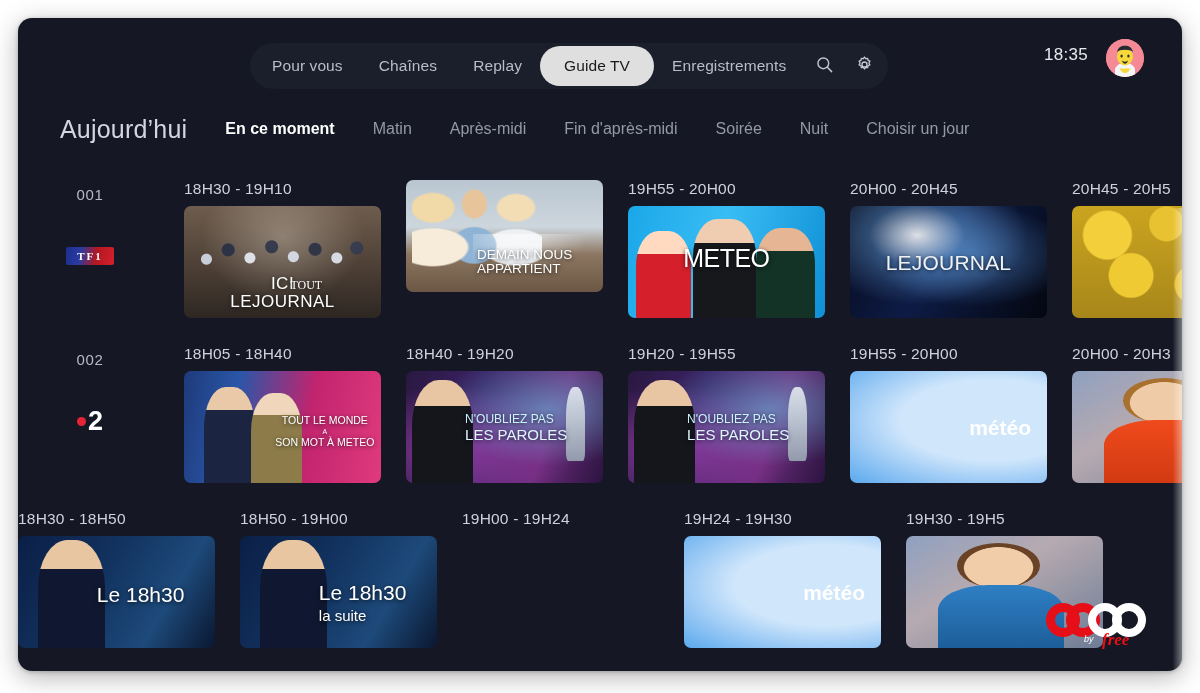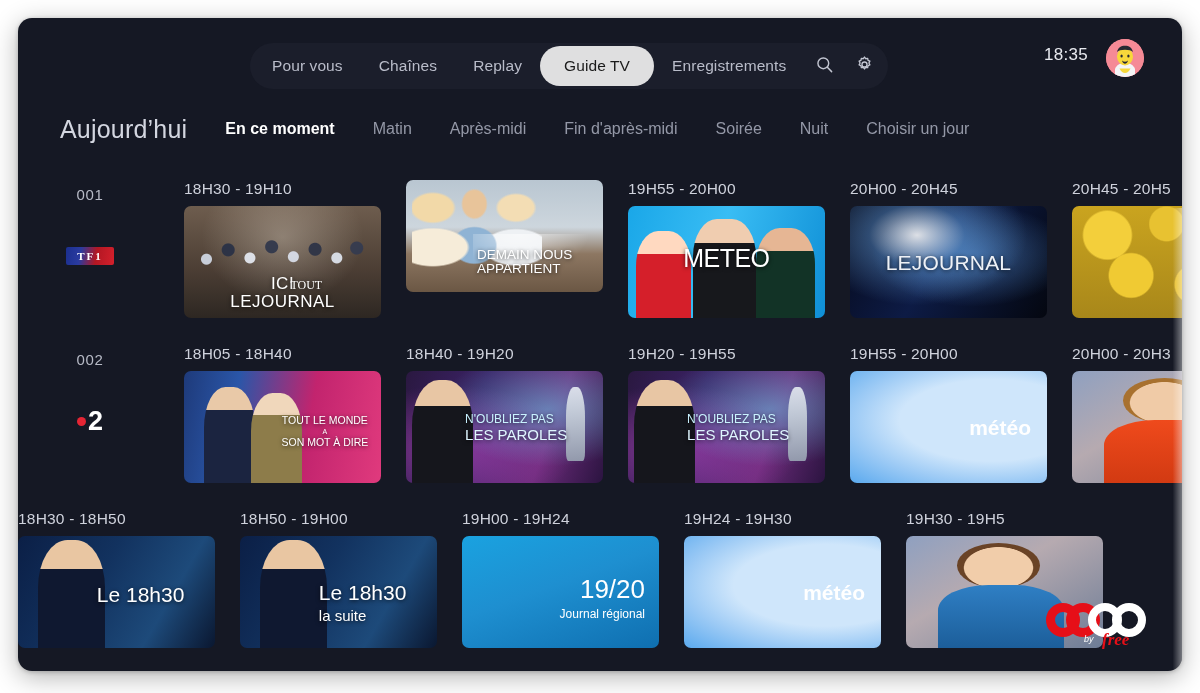--- a/index.html
+++ b/index.html
@@ -462,21 +462,21 @@
       </div>
       <div class="slots">
 
         <div class="slot">
           <div class="slot-time">18H05 - 18H40</div>
           <div class="thumb art-tlmsmad">
             <div class="h1"></div>
             <div class="h2"></div>
             <div class="thumb-title" style="top:44px;left:46%;right:3%;font-size:10.5px;text-align:center;">TOUT LE MONDE</div>
             <div class="thumb-title" style="top:57px;left:46%;right:3%;font-size:7px;text-align:center;">A</div>
-            <div class="thumb-title" style="top:66px;left:46%;right:3%;font-size:10.5px;text-align:center;">SON MOT À DIRE</div>
+            <div class="thumb-title" style="top:66px;left:46%;right:3%;font-size:10.5px;text-align:center;">SON MOT À METEO</div>
           </div>
         </div>
 
         <div class="slot">
           <div class="slot-time">18H40 - 19H20</div>
           <div class="thumb art-nopl">
             <div class="host"></div>
             <div class="mic"></div>
             <div class="thumb-title" style="top:42px;left:30%;right:14%;font-size:12px;text-align:left;color:#c9f2ff;">N'OUBLIEZ PAS</div>
             <div class="thumb-title" style="top:56px;left:30%;right:14%;font-size:15px;text-align:left;color:#dff6ff;">LES PAROLES</div>
@@ -527,24 +527,20 @@
           <div class="slot-time">18H50 - 19H00</div>
           <div class="thumb art-journal1830">
             <div class="man"></div>
             <div class="thumb-title" style="top:46px;left:40%;right:4%;font-size:21px;text-align:left;">Le 18h30</div>
             <div class="thumb-title" style="top:72px;left:40%;right:4%;font-size:15px;text-align:left;font-weight:normal;">la suite</div>
           </div>
         </div>
 
         <div class="slot">
           <div class="slot-time">19H00 - 19H24</div>
-          <div class="thumb art-1920">
-            <div class="thumb-title" style="top:40px;left:auto;right:14px;font-size:26px;text-align:right;text-shadow:none;">19/20</div>
-            <div class="thumb-title" style="top:72px;left:auto;right:14px;font-size:12px;text-align:right;text-shadow:none;">Journal régional</div>
-          </div>
         </div>
 
         <div class="slot">
           <div class="slot-time">19H24 - 19H30</div>
           <div class="thumb art-meteo-fr2">
             <div class="thumb-title" style="top:46px;left:auto;right:16px;font-size:21px;font-weight:bold;color:#ffffff;text-shadow:none;text-align:right;">météo</div>
           </div>
         </div>
 
         <div class="slot">

